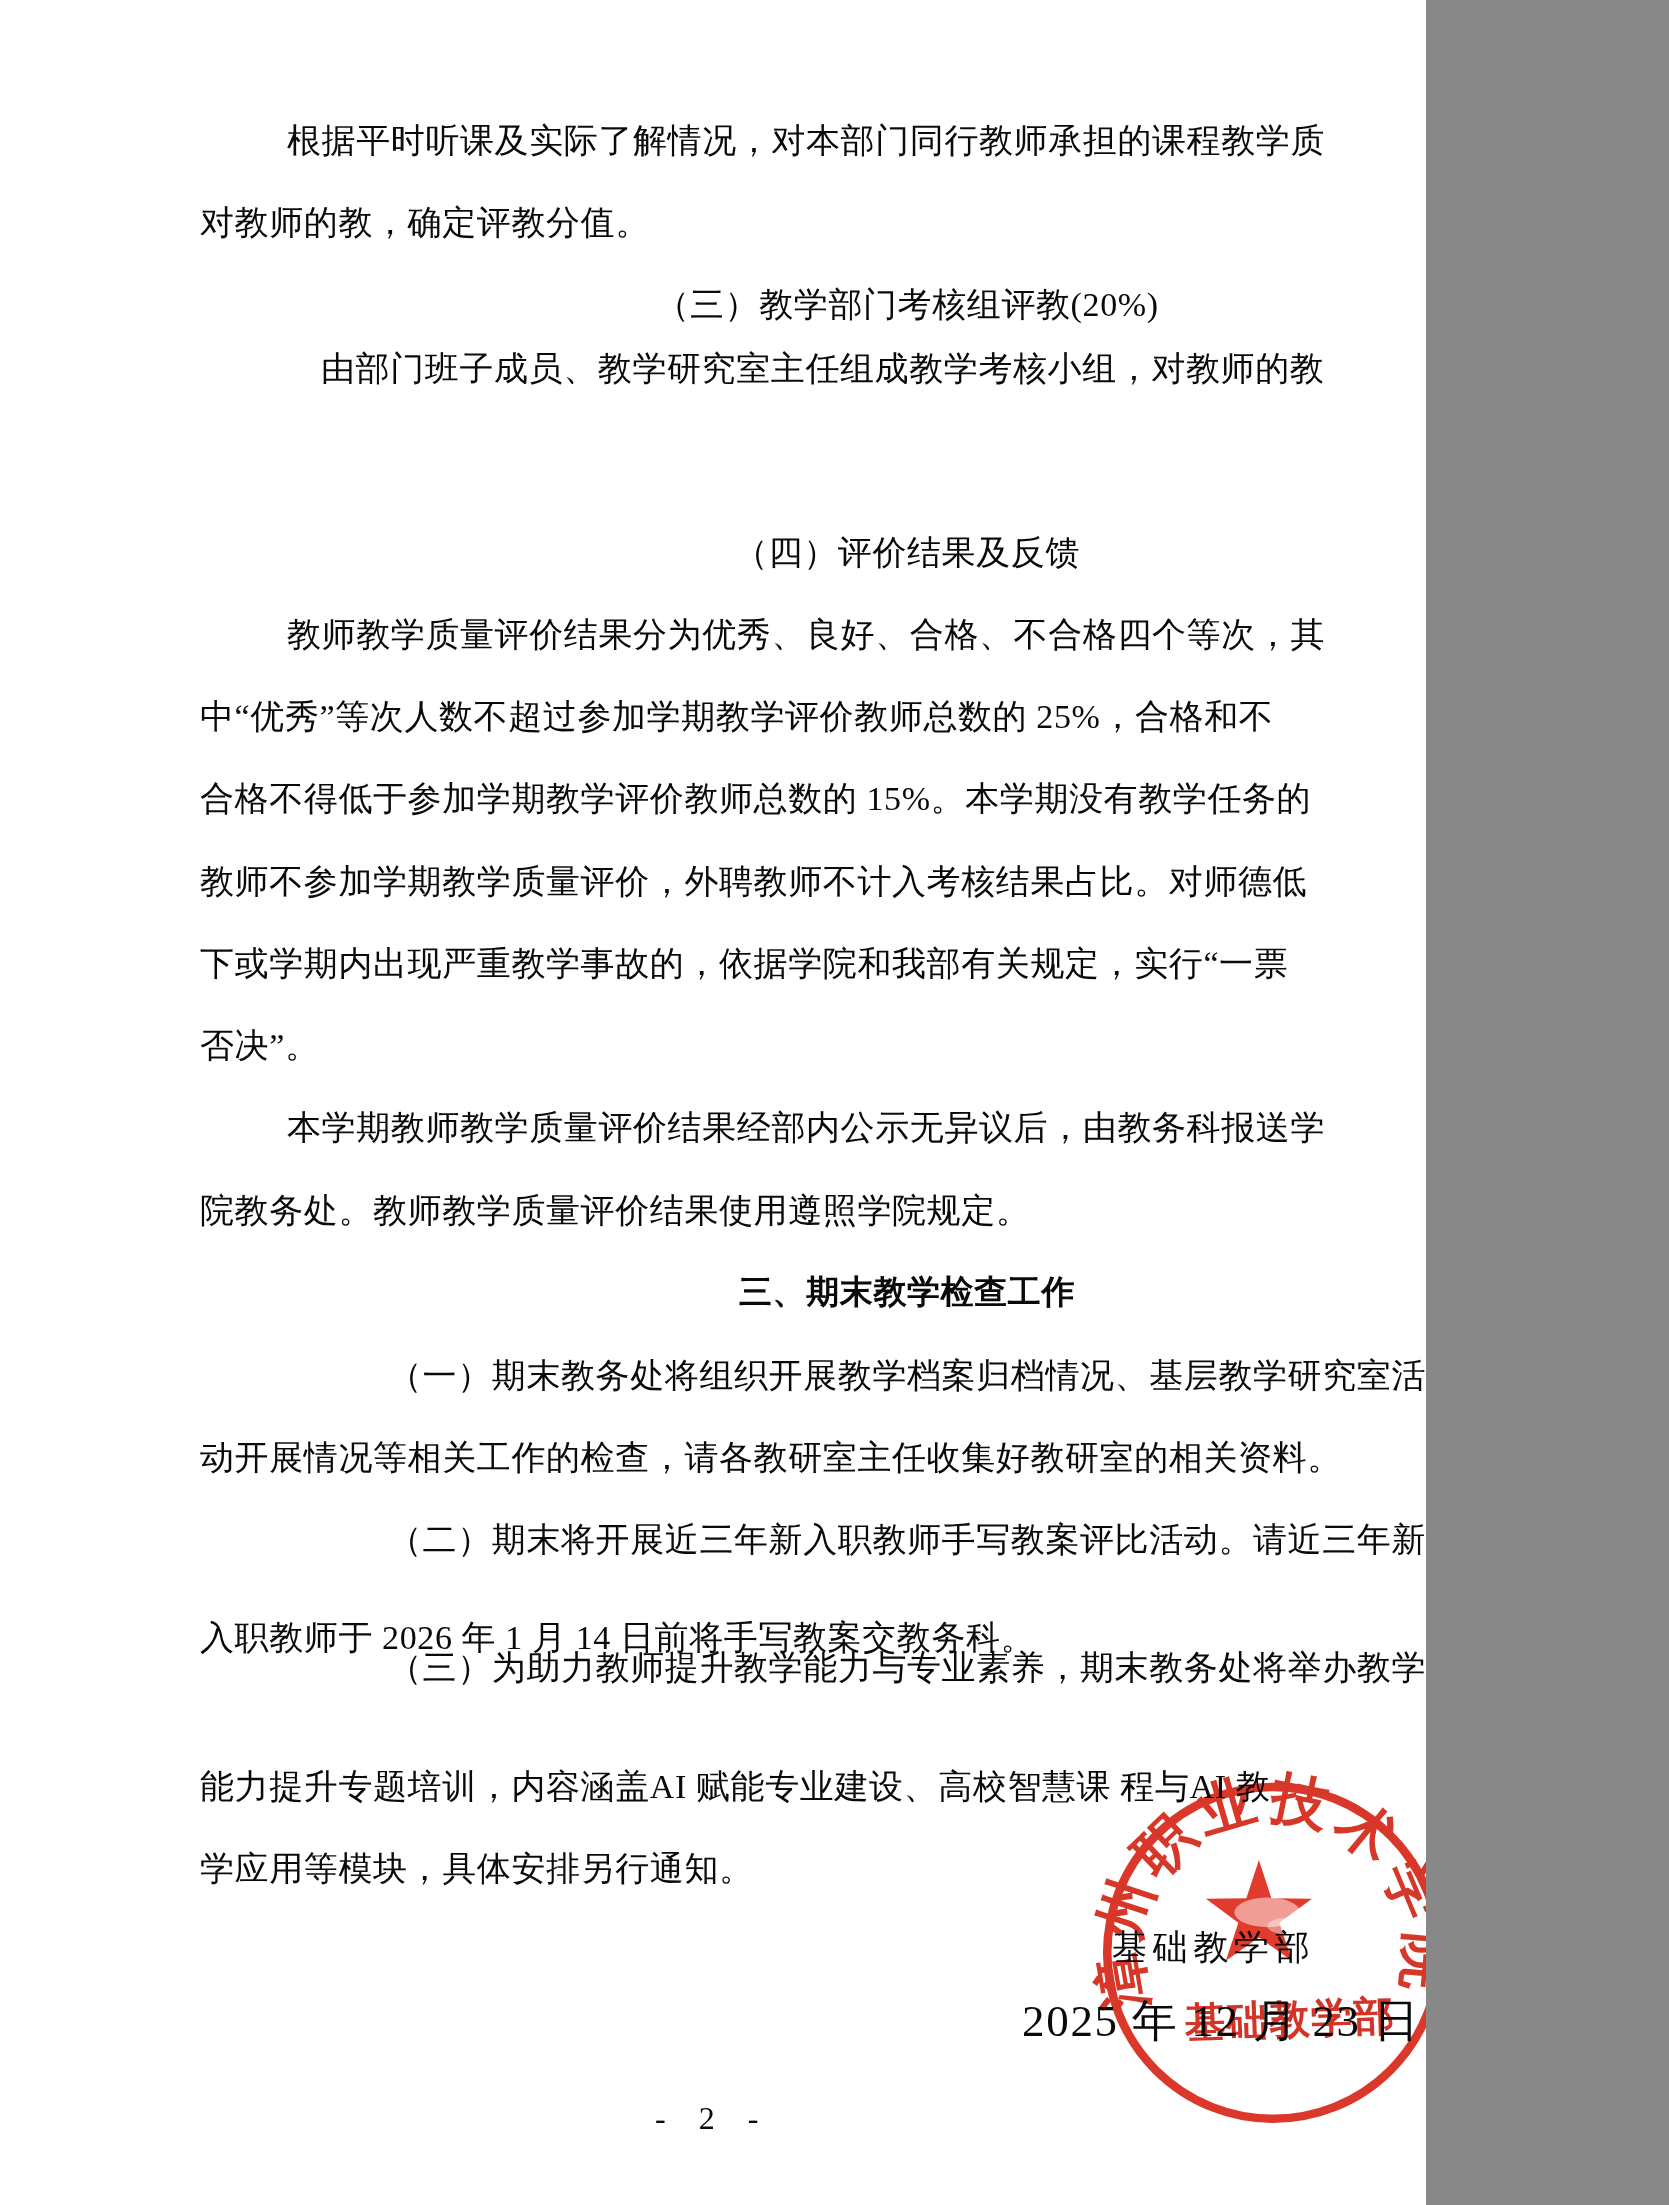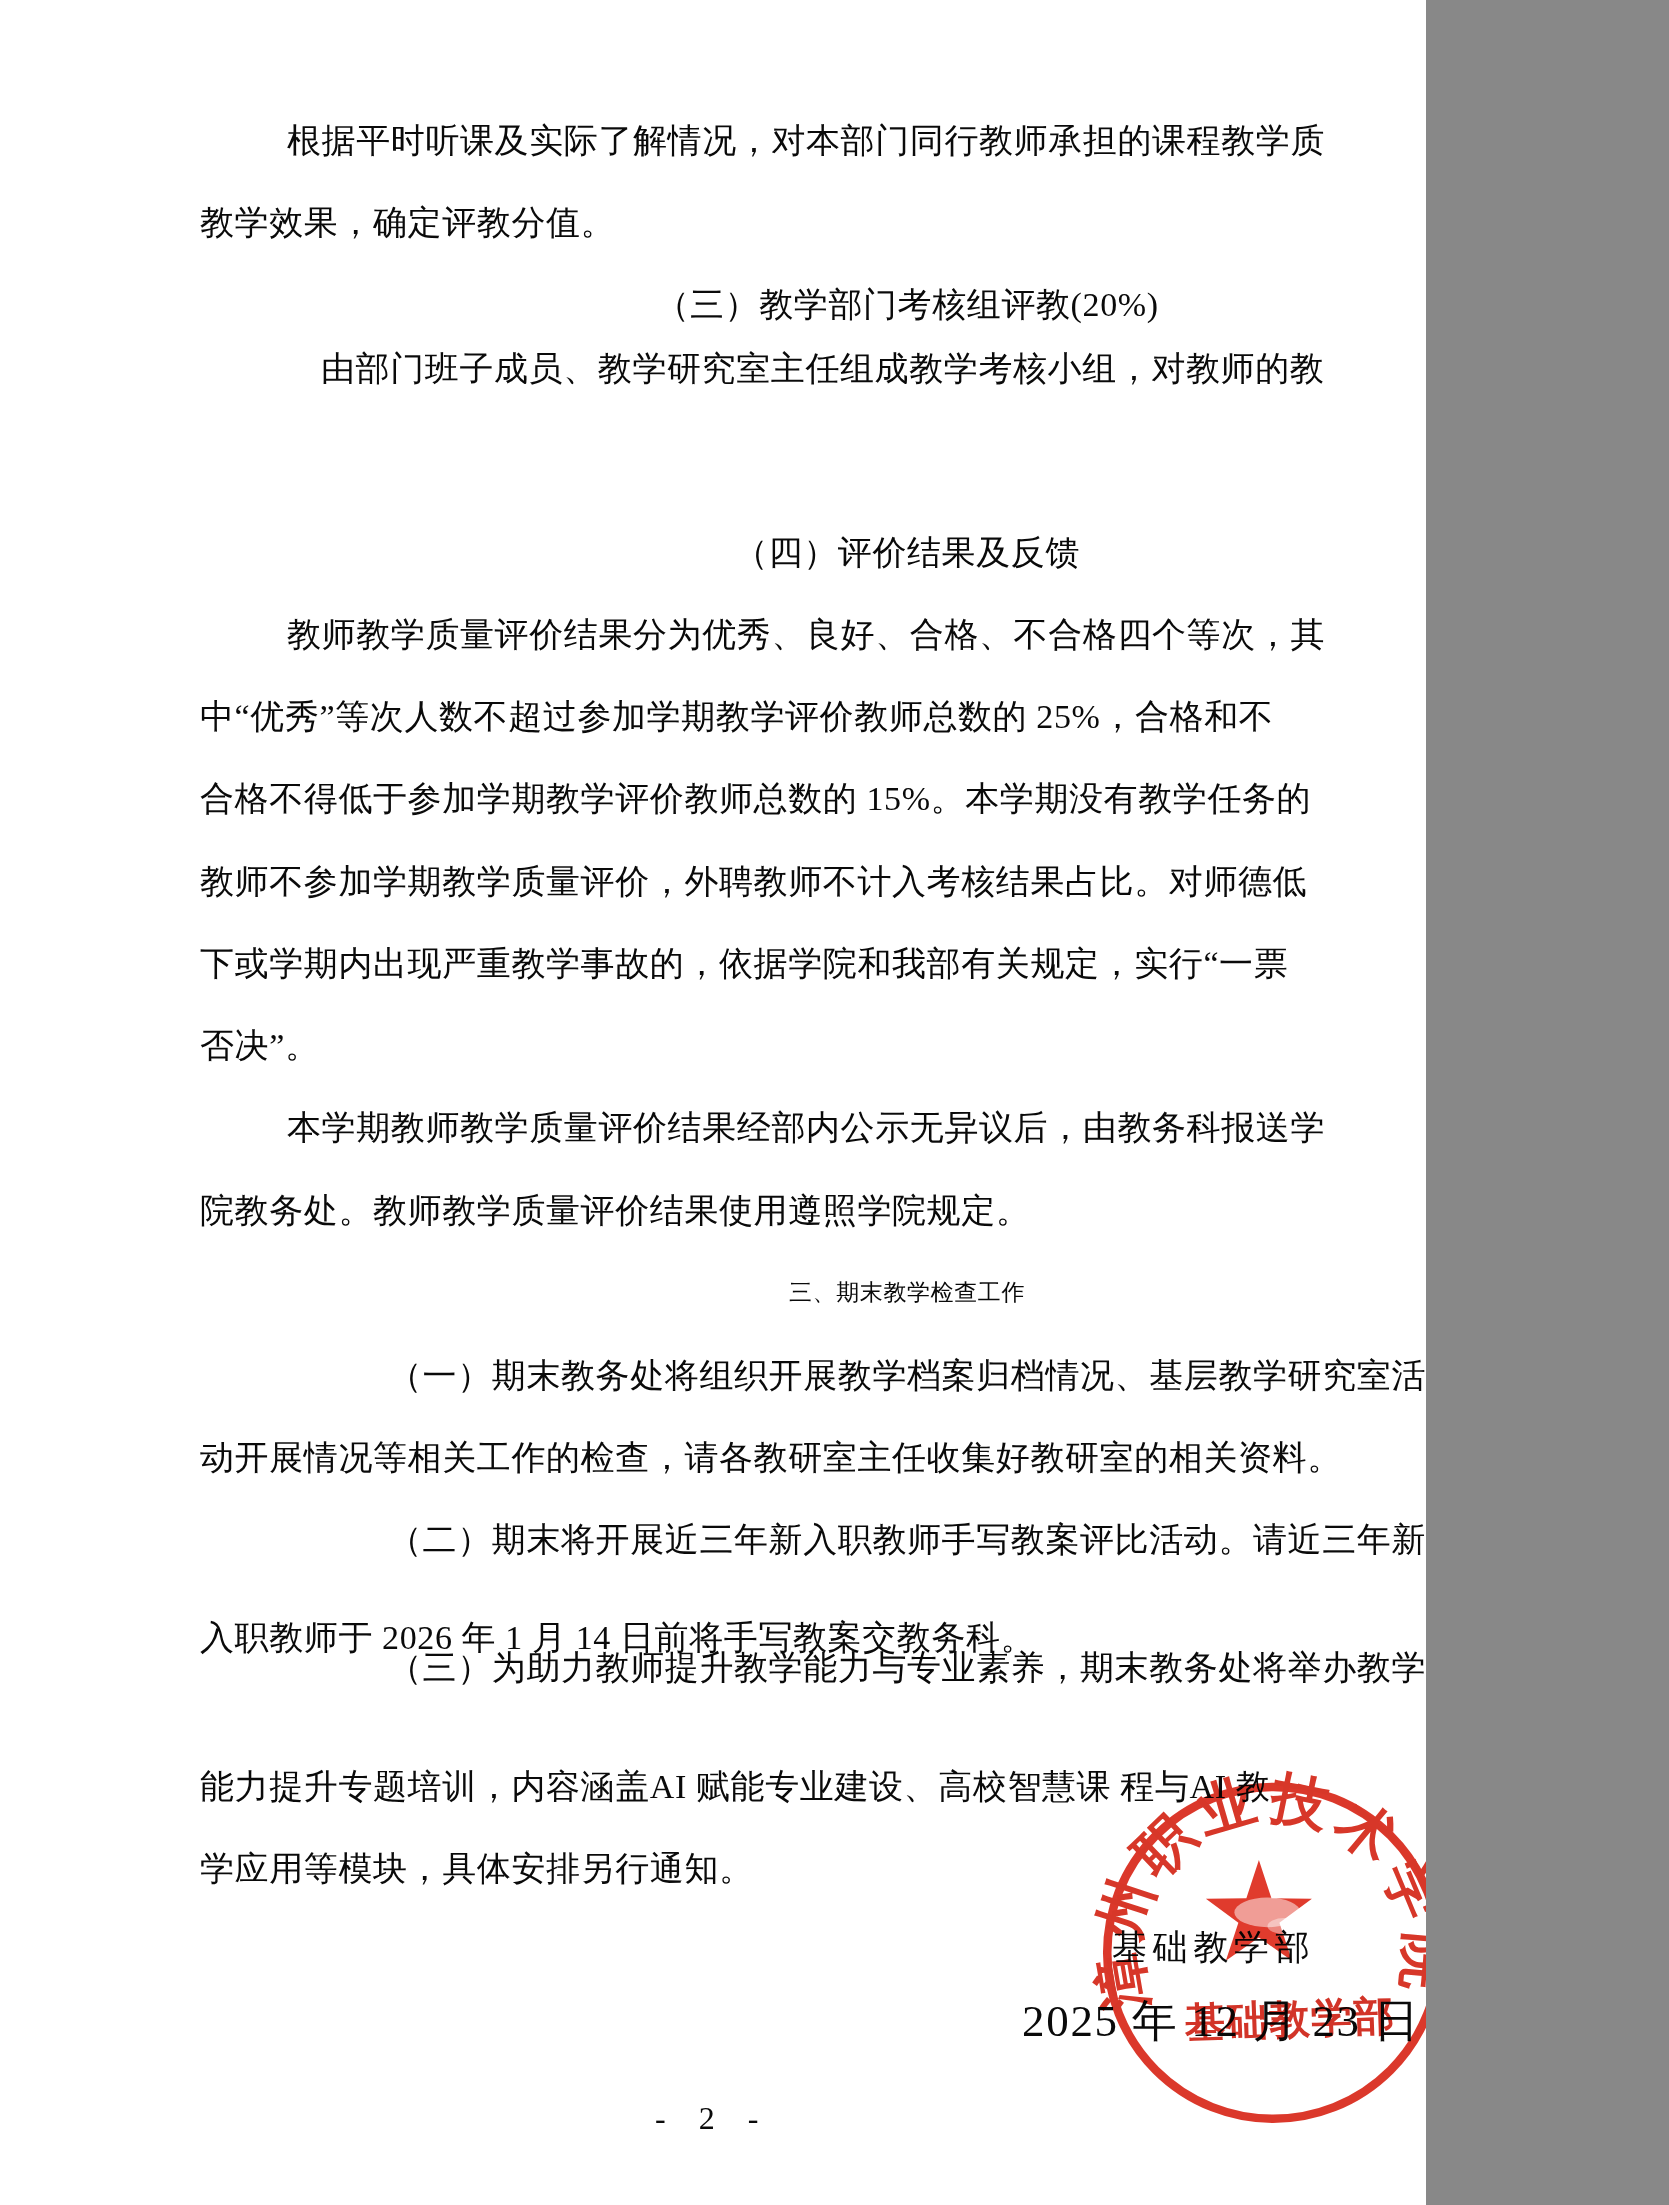--- a/index.html
+++ b/index.html
@@ -12,21 +12,21 @@
     color:#0a0a0a;
   }
   .ln{
     position:absolute;left:200px;width:1276px;
     font-size:34px;line-height:39px;letter-spacing:0.6px;
     white-space:pre;
   }
   .ind2{padding-left:69px;text-align:center;}
   .ind25{padding-left:87px;}
   .ind35{padding-left:121px;}
-  .bold{font-weight:400;font-size:23px;}
+  .bold{font-weight:700;font-size:33px;}
   .sig{
     position:absolute;left:1112px;top:1924px;
     font-size:35px;letter-spacing:5.7px;white-space:pre;
   }
   .date{
     position:absolute;left:1022px;top:1991px;
     font-size:45px;letter-spacing:1.7px;white-space:pre;
   }
   .pagenum{
     position:absolute;left:0;top:2100px;width:100%;
@@ -37,21 +37,21 @@
     mix-blend-mode:multiply;opacity:.93;
   }
   .stamp text{font-family:"Liberation Serif","DejaVu Serif",serif;font-weight:700;}
 </style>
 </head>
 <body>
 
 <div class="page">
 
   <div class="ln ind25" style="top:121px">根据平时听课及实际了解情况，对本部门同行教师承担的课程教学质</div>
-  <div class="ln" style="top:203px">教学效果，确定评教分值。</div>
+  <div class="ln" style="top:203px">对教师的教，确定评教分值。</div>
   <div class="ln ind2" style="top:285px">（三）教学部门考核组评教(20%)</div>
   <div class="ln ind35" style="top:349px">由部门班子成员、教学研究室主任组成教学考核小组，对教师的教</div>
   <div class="ln ind2" style="top:533px">（四）评价结果及反馈</div>
   <div class="ln ind25" style="top:615px">教师教学质量评价结果分为优秀、良好、合格、不合格四个等次，其</div>
   <div class="ln" style="top:697px">中“优秀”等次人数不超过参加学期教学评价教师总数的 25%，合格和不</div>
   <div class="ln" style="top:779px">合格不得低于参加学期教学评价教师总数的 15%。本学期没有教学任务的</div>
   <div class="ln" style="top:862px">教师不参加学期教学质量评价，外聘教师不计入考核结果占比。对师德低</div>
   <div class="ln" style="top:944px">下或学期内出现严重教学事故的，依据学院和我部有关规定，实行“一票</div>
   <div class="ln" style="top:1026px">否决”。</div>
   <div class="ln ind25" style="top:1108px">本学期教师教学质量评价结果经部内公示无异议后，由教务科报送学</div>

